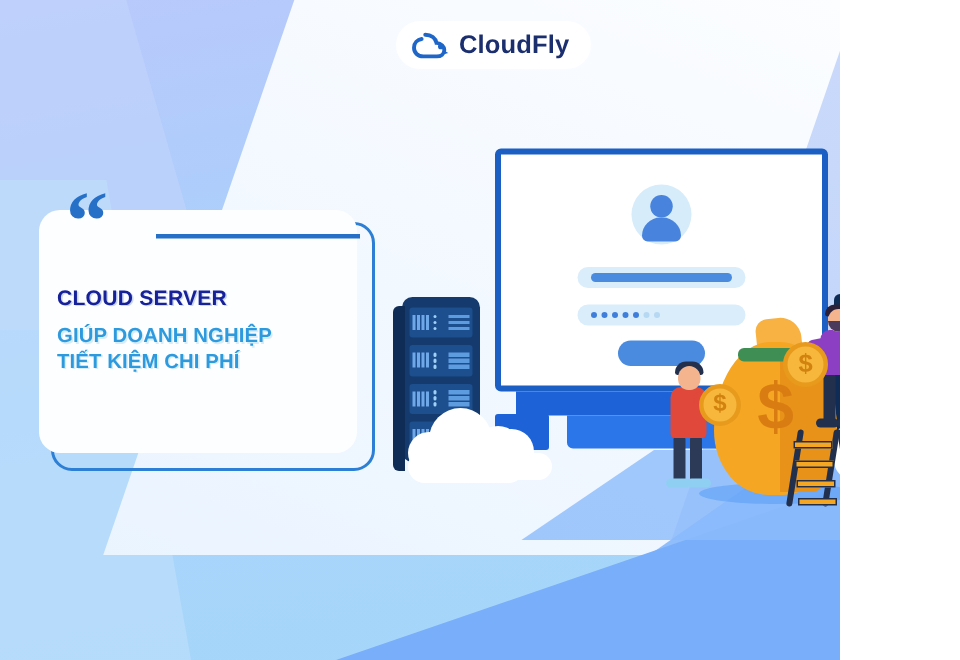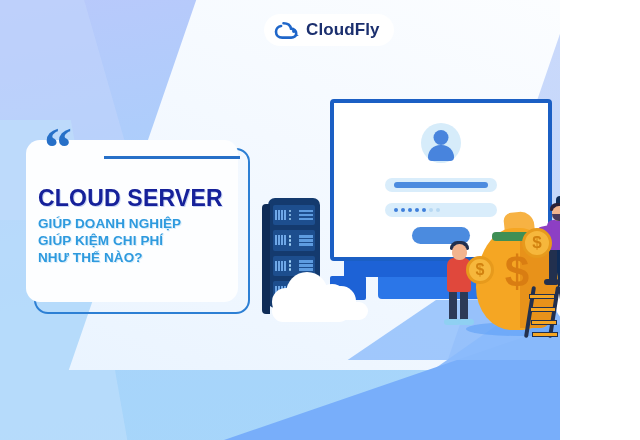--- a/index.html
+++ b/index.html
@@ -134,21 +134,21 @@
     left: 104px; top: 156px;
     width: 136px; height: 3px;
     background: #2770c8;
   }
   .card-text {
     position: absolute;
     left: 38px; top: 186px;
     width: 196px;
   }
   .headline {
-    font-size: 23px;
+    font-size: 14px;
     font-weight: bold;
     color: #16219a;
     letter-spacing: .2px;
     line-height: 24px;
     text-shadow: 1px 1px 0 #c9d6f5;
     white-space: nowrap;
   }
   .subline {
     margin-top: 5px;
     font-size: 13.5px;
@@ -447,22 +447,21 @@
 
   <div class="card-outline"></div>
   <div class="card-white"></div>
   <div class="quote-glyph">“</div>
   <div class="quote-rule"></div>
 
   <div class="card-text">
     <div class="headline">CLOUD SERVER</div>
     <div class="subline">
       <div>GIÚP DOANH NGHIỆP</div>
-      <div>GIÚP KIỆM CHI PHÍ</div>
-      <div>NHƯ THẾ NÀO?</div>
+      <div>TIẾT KIỆM CHI PHÍ</div>
     </div>
   </div>
 
   <div class="rack rack-left">
     <div class="rack-side"></div>
     <div class="rack-rows">
       <div class="rack-row">
         <span class="bars">
             <span></span>
             <span></span>

